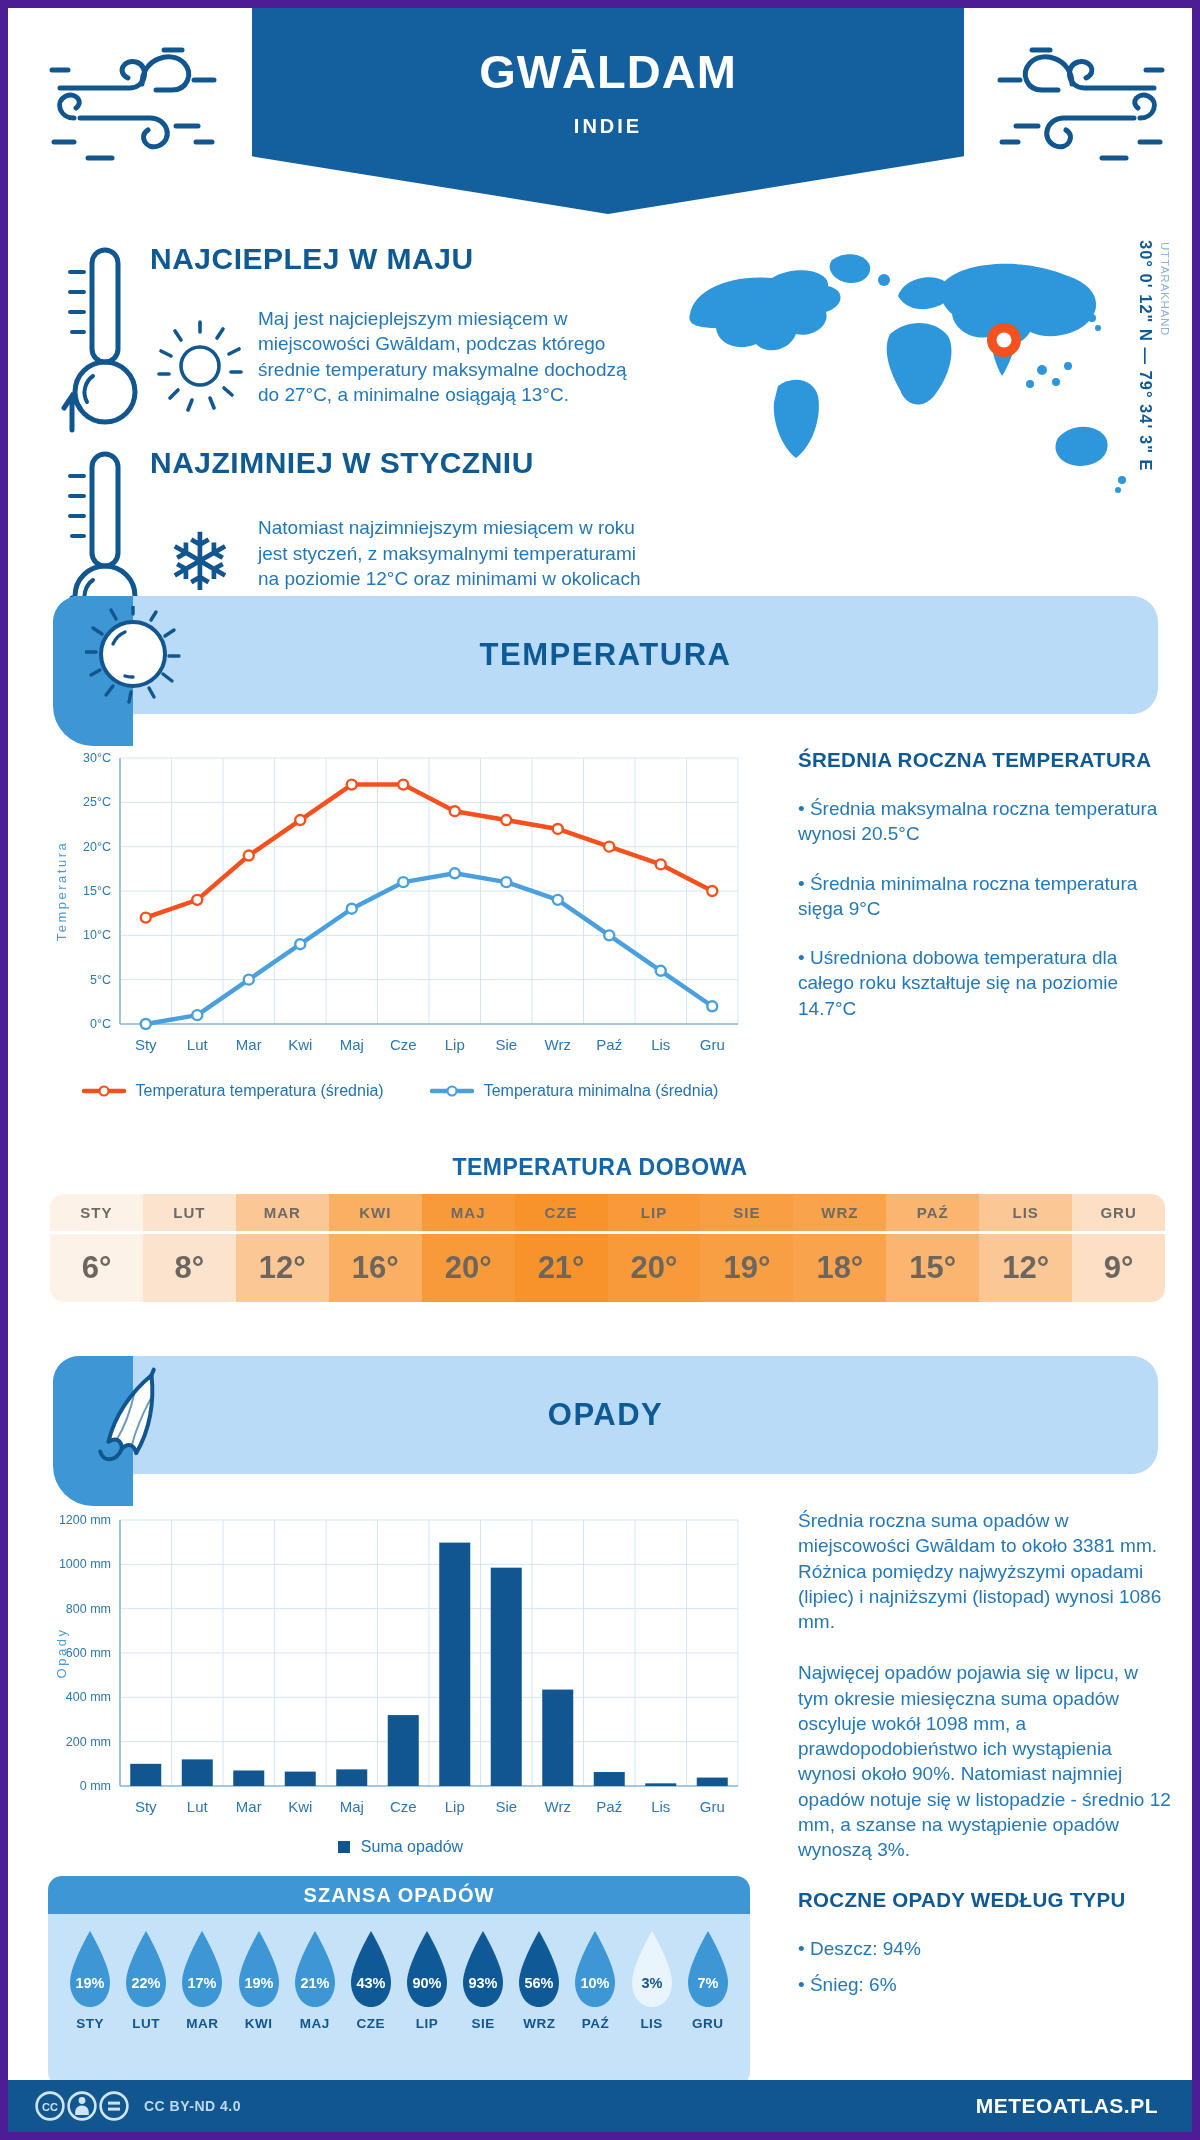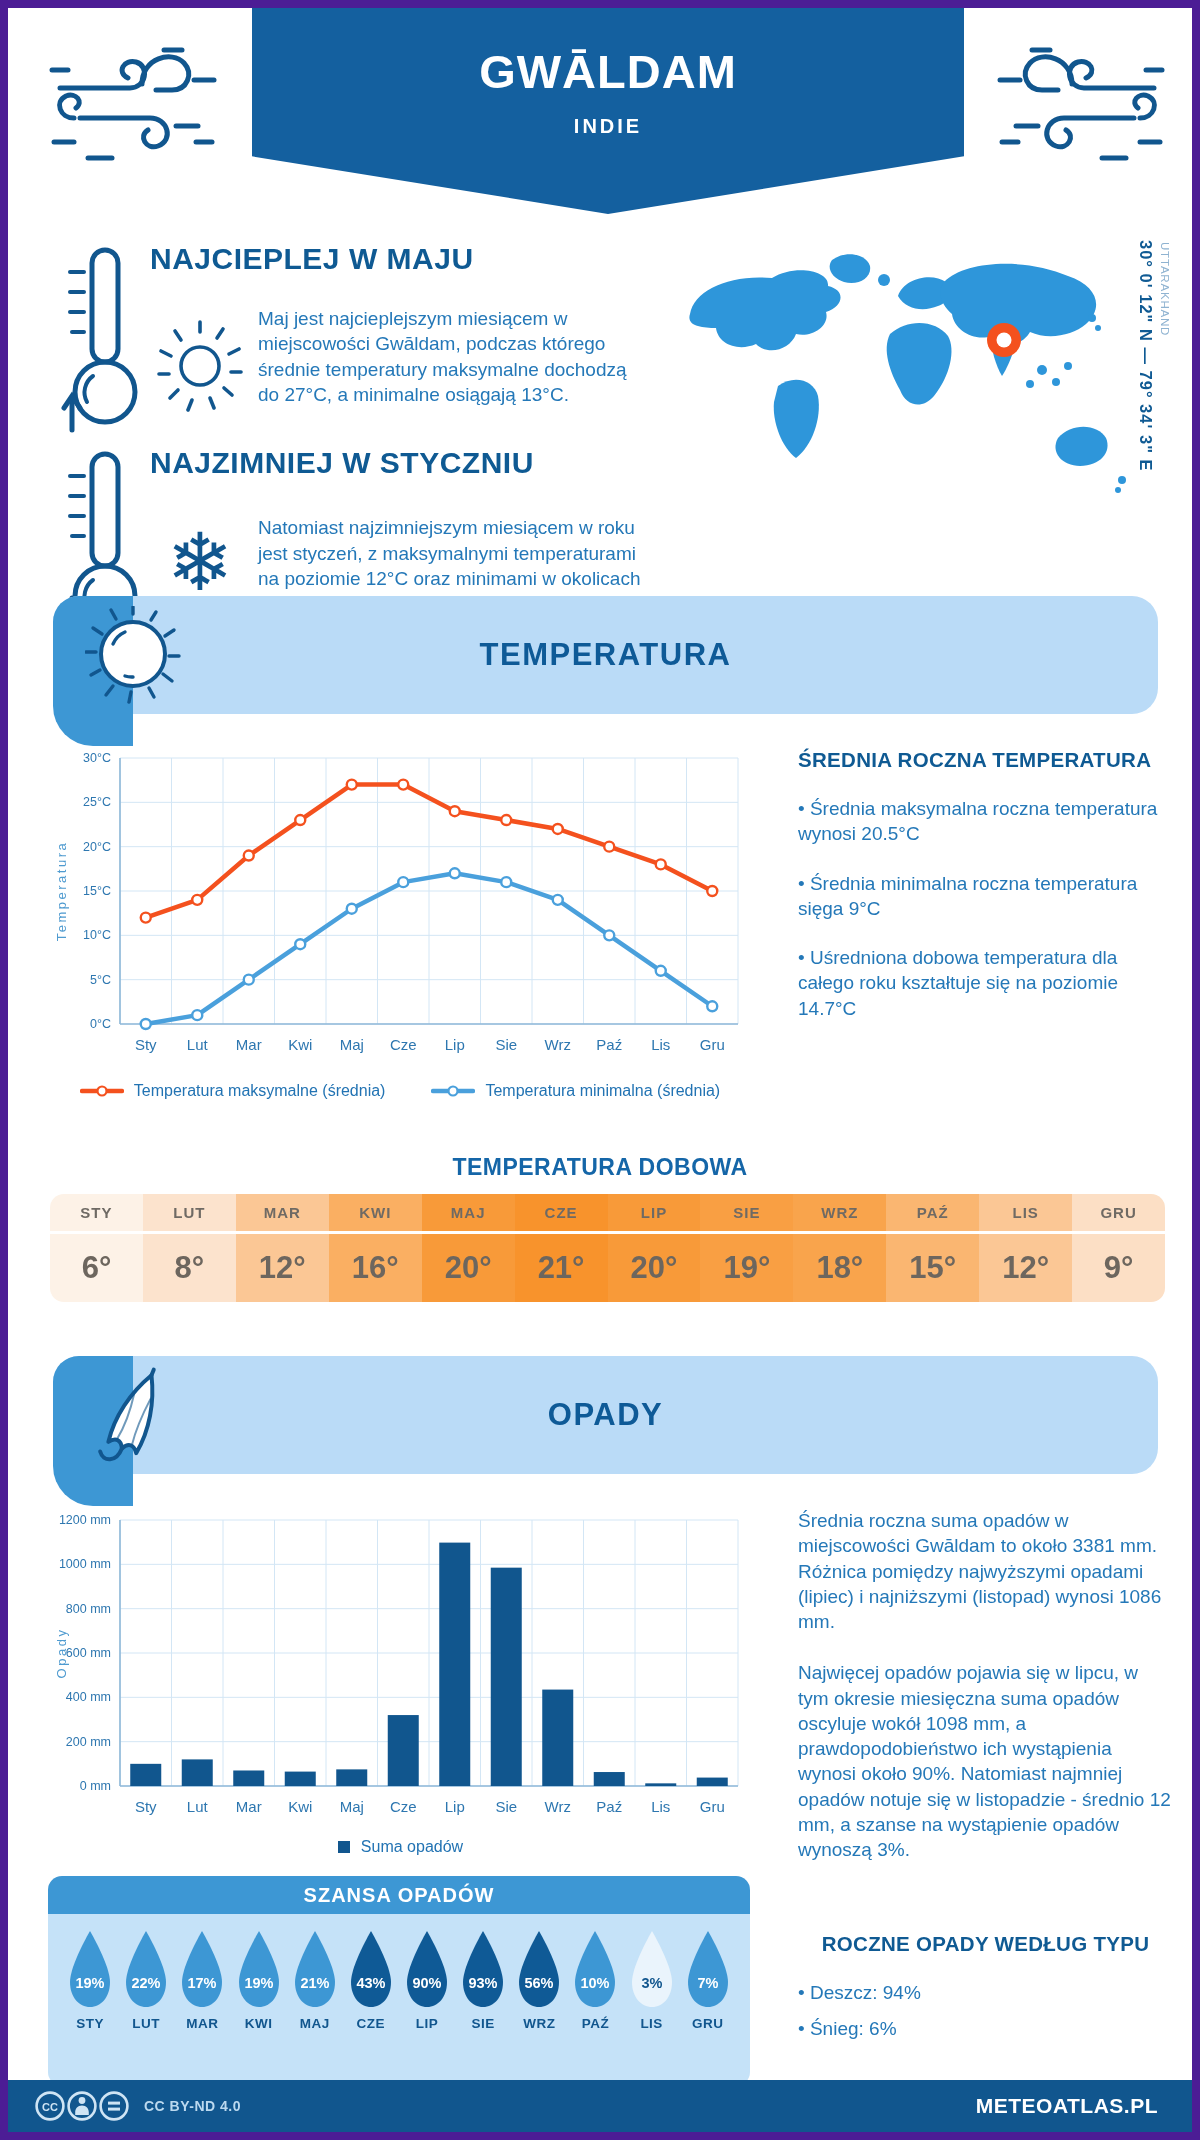--- a/index.html
+++ b/index.html
@@ -299,21 +299,21 @@
       <circle cx="559.25" cy="191.33333333333334" r="5" fill="#fff" stroke="#4aa0dc" stroke-width="2.4"></circle>
       <circle cx="610.75" cy="226.8" r="5" fill="#fff" stroke="#4aa0dc" stroke-width="2.4"></circle>
       <circle cx="662.25" cy="262.26666666666665" r="5" fill="#fff" stroke="#4aa0dc" stroke-width="2.4"></circle>
     </svg>
   <div id="temp-legend" class="legend" style="top:1074px;">
       <div class="legend-item">
         <svg width="44" height="14">
           <line x1="2" y1="7" x2="42" y2="7" stroke="#f4511e" stroke-width="4.5" stroke-linecap="round"></line>
           <circle cx="22" cy="7" r="4.5" fill="#fff" stroke="#f4511e" stroke-width="2.2"></circle>
         </svg>
-        <span>Temperatura maksymalne (średnia)</span>
+        <span>Temperatura temperatura (średnia)</span>
       </div>
       <div class="legend-item">
         <svg width="44" height="14">
           <line x1="2" y1="7" x2="42" y2="7" stroke="#4aa0dc" stroke-width="4.5" stroke-linecap="round"></line>
           <circle cx="22" cy="7" r="4.5" fill="#fff" stroke="#4aa0dc" stroke-width="2.2"></circle>
         </svg>
         <span>Temperatura minimalna (średnia)</span>
       </div>
     </div>
 
@@ -458,21 +458,21 @@
         </svg>
         <span>Suma opadów</span>
       </div>
     </div>
 
   <div class="side-panel" style="top:1500px;">
     <div id="precip-paragraphs">
         <p class="side-par">Średnia roczna suma opadów w miejscowości Gwāldam to około 3381 mm. Różnica pomiędzy najwyższymi opadami (lipiec) i najniższymi (listopad) wynosi 1086 mm.</p>
         <p class="side-par">Najwięcej opadów pojawia się w lipcu, w tym okresie miesięczna suma opadów oscyluje wokół 1098 mm, a prawdopodobieństwo ich wystąpienia wynosi około 90%. Natomiast najmniej opadów notuje się w listopadzie - średnio 12 mm, a szanse na wystąpienie opadów wynoszą 3%.</p>
       </div>
-    <h3 class="side-heading" style="margin-top:70px;text-align:center;">ROCZNE OPADY WEDŁUG TYPU</h3>
+    <h3 class="side-heading" style="margin-top:26px;">ROCZNE OPADY WEDŁUG TYPU</h3>
     <div id="precip-type-bullets">
         <p class="side-bullet" style="margin-bottom: 10px;">• Deszcz: 94%</p>
         <p class="side-bullet" style="margin-bottom: 10px;">• Śnieg: 6%</p>
       </div>
   </div>
 
   <div class="chance-box">
     <div class="chance-head">SZANSA OPADÓW</div>
     <div id="chance-body" class="chance-body">
         <div class="drop-cell">

